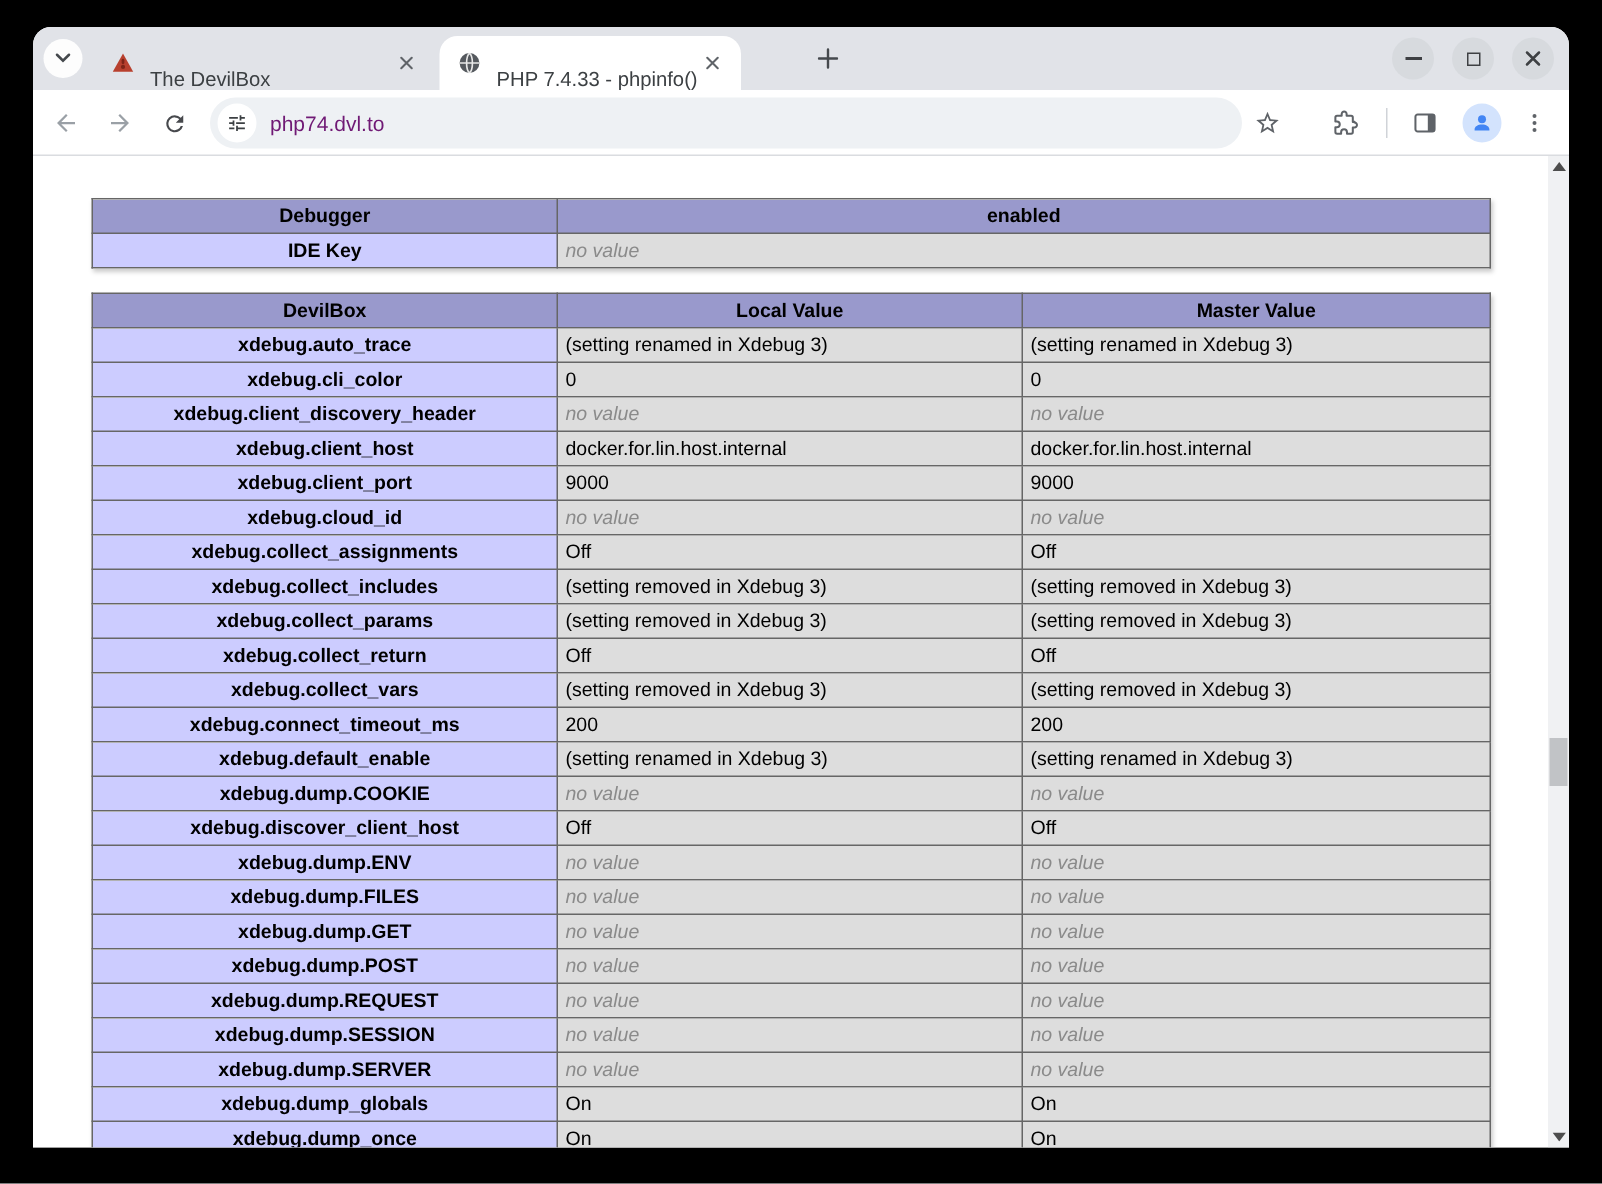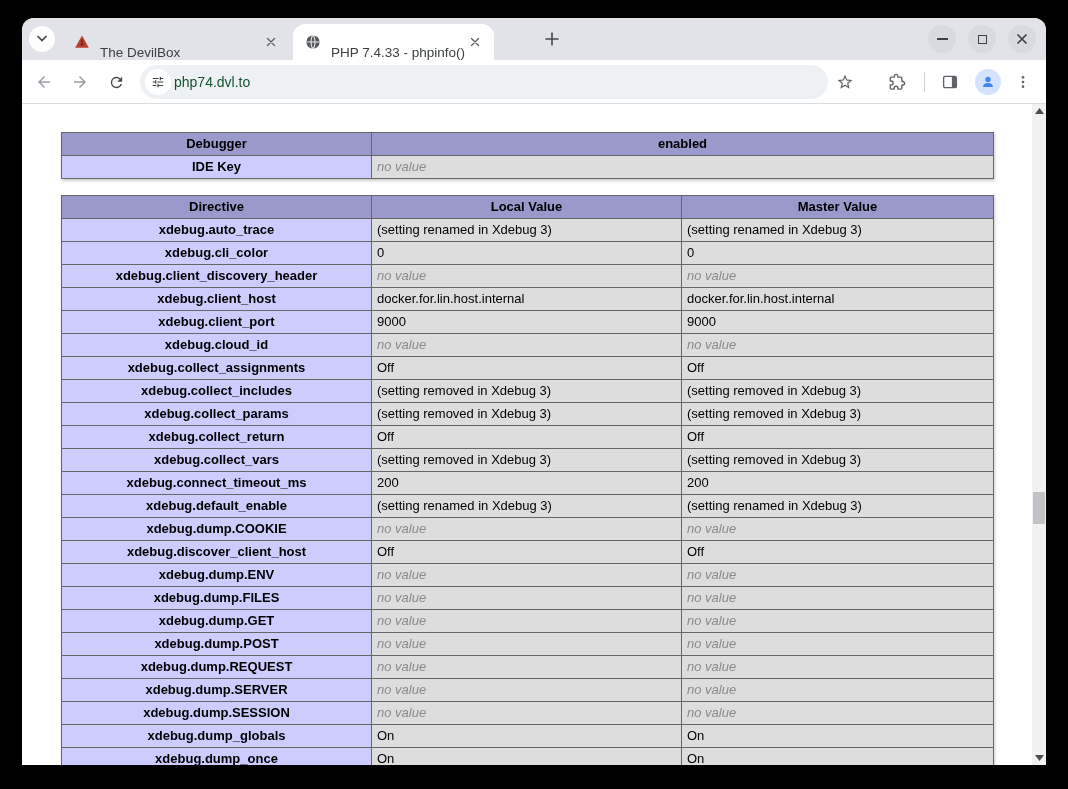--- a/index.html
+++ b/index.html
@@ -52,21 +52,21 @@
     display:flex; align-items:center; justify-content:center; cursor:pointer;
   }
   .omnibox {
     position:absolute; left:118px; top:5px; width:688px; height:34px;
     border-radius:17px; background:#eef1f4; display:flex; align-items:center; cursor:text;
   }
   .site-info {
     margin-left:5px; width:26px; height:26px; border-radius:50%; background:#fff;
     display:flex; align-items:center; justify-content:center; cursor:pointer;
   }
-  .url-text { margin-left:3px; font-size:14px; color:#14532d; }
+  .url-text { margin-left:9px; font-size:14px; color:#701a75; }
   .tb-divider { position:absolute; left:902px; top:12px; width:1px; height:20px; background:#d0d3d8; }
   .avatar {
     position:absolute; left:953px; top:9px; width:26px; height:26px; border-radius:50%;
     background:#d3e3fd; display:flex; align-items:center; justify-content:center; cursor:pointer;
   }
   
   .page { position:relative; height:661px; background:#fff; overflow:hidden; }
   .content { position:absolute; left:39px; top:28px; width:933px; }
   table { border-collapse:collapse; width:933px; box-shadow:1px 2px 3px #ccc; table-layout:fixed; }
   th, td {
@@ -232,21 +232,21 @@
       </table>
 
       <table class="tbl-gap">
         <colgroup>
             <col style="width:310px">
             <col style="width:310px">
             <col>
           </colgroup>
         <thead>
           <tr>
-            <th class="h">Directive</th>
+            <th class="h">DevilBox</th>
             <th class="h">Local Value</th>
             <th class="h">Master Value</th>
           </tr>
         </thead>
         <tbody>
             <tr>
               <td class="e">xdebug.auto_trace</td>
               <td class="v">(setting renamed in Xdebug 3)</td>
               <td class="v">(setting renamed in Xdebug 3)</td>
             </tr>
@@ -339,26 +339,26 @@
               <td class="e">xdebug.dump.POST</td>
               <td class="v novalue">no value</td>
               <td class="v novalue">no value</td>
             </tr>
             <tr>
               <td class="e">xdebug.dump.REQUEST</td>
               <td class="v novalue">no value</td>
               <td class="v novalue">no value</td>
             </tr>
             <tr>
+              <td class="e">xdebug.dump.SESSION</td>
+              <td class="v novalue">no value</td>
+              <td class="v novalue">no value</td>
+            </tr>
+            <tr>
               <td class="e">xdebug.dump.SERVER</td>
-              <td class="v novalue">no value</td>
-              <td class="v novalue">no value</td>
-            </tr>
-            <tr>
-              <td class="e">xdebug.dump.SESSION</td>
               <td class="v novalue">no value</td>
               <td class="v novalue">no value</td>
             </tr>
             <tr>
               <td class="e">xdebug.dump_globals</td>
               <td class="v">On</td>
               <td class="v">On</td>
             </tr>
             <tr>
               <td class="e">xdebug.dump_once</td>

